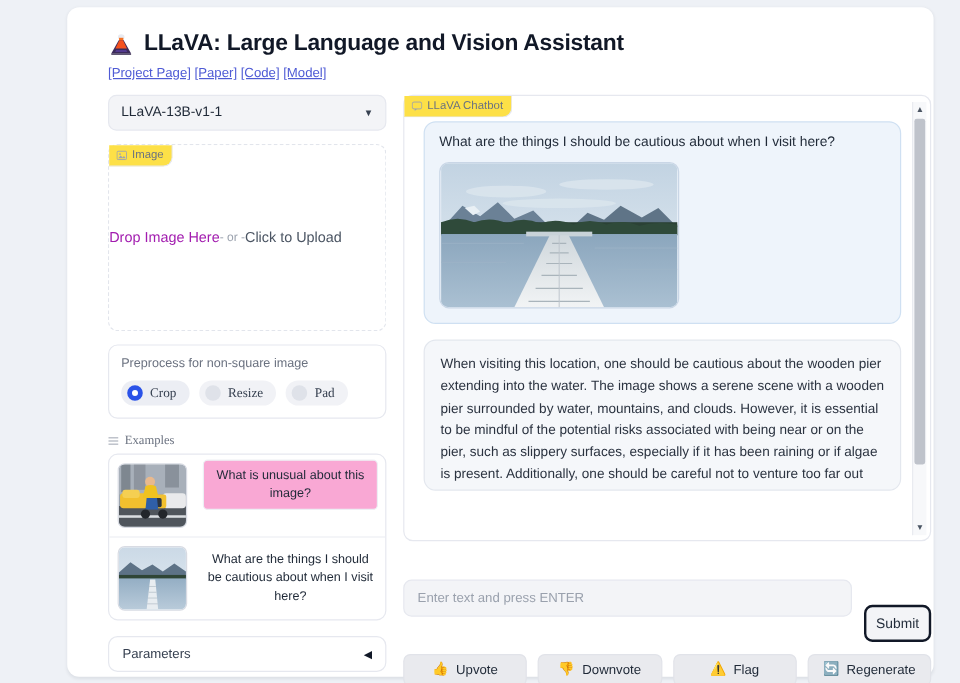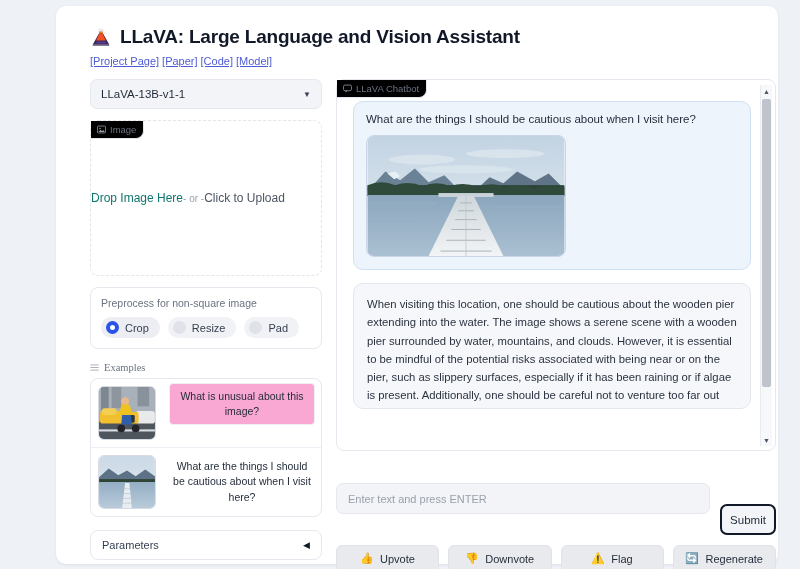--- a/index.html
+++ b/index.html
@@ -35,21 +35,21 @@
   }
   .links a {
     color: #4f5bd5; text-decoration: underline; margin-right: 3px;
   }
   
   .cols { display: flex; gap: 14px; margin: 12px 0 0 20px; }
   .left-col { width: 232px; flex: none; }
   .right-col { width: 440px; flex: none; }
   .blk-label {
     position: absolute; top: 0; left: 0;
-    background: #000000;
+    background: #fde047;
     border: 1px solid #e6e8ef;
     border-top: none; border-left: none;
     border-radius: 0 0 8px 0;
     font-size: 9.5px; color: #6b7280;
     padding: 3px 7px 3px 6px;
     display: flex; align-items: center; gap: 4px;
     z-index: 2;
   }
   .blk-label svg { display:block; }
 
@@ -72,32 +72,32 @@
     margin-top: 11px;
     height: 156px;
     border: 1px dashed #e2e5ec;
     border-radius: 8px;
     display:flex; 
     align-items:center; justify-content:flex-start;
     background:#fff;
     position: relative;
     cursor: pointer;
   }
-  .dz-main { font-size: 12px; color: #0f766e; }
+  .dz-main { font-size: 12px; color: #a21caf; }
   .dz-or { font-size: 10px; color: #9ca3af; margin: 4px 0; }
   .dz-click { font-size: 12px; color: #4b5563; }
 
   
   .preproc {
     margin-top: 11px;
     border: 1px solid #e6e8ef; border-radius: 8px;
     padding: 9px 10px 10px 10px;
   }
   .preproc-title { font-size: 10.5px; color: #6b7280; margin-bottom: 8px; }
-  .radios { display:flex; gap: 8px; }
+  .radios { display:flex; gap: 8px; font-family: Liberation Serif, serif; }
   .radio {
     display:flex; align-items:center; gap:6px;
     background:#f1f2f6; border-radius: 14px;
     padding: 4px 11px 4px 5px;
     font-size: 11px; color:#374151;
     cursor: pointer;
   }
   .radio.sel { background:#eceef4; }
   .dot {
     width: 13px; height: 13px; border-radius: 50%;

